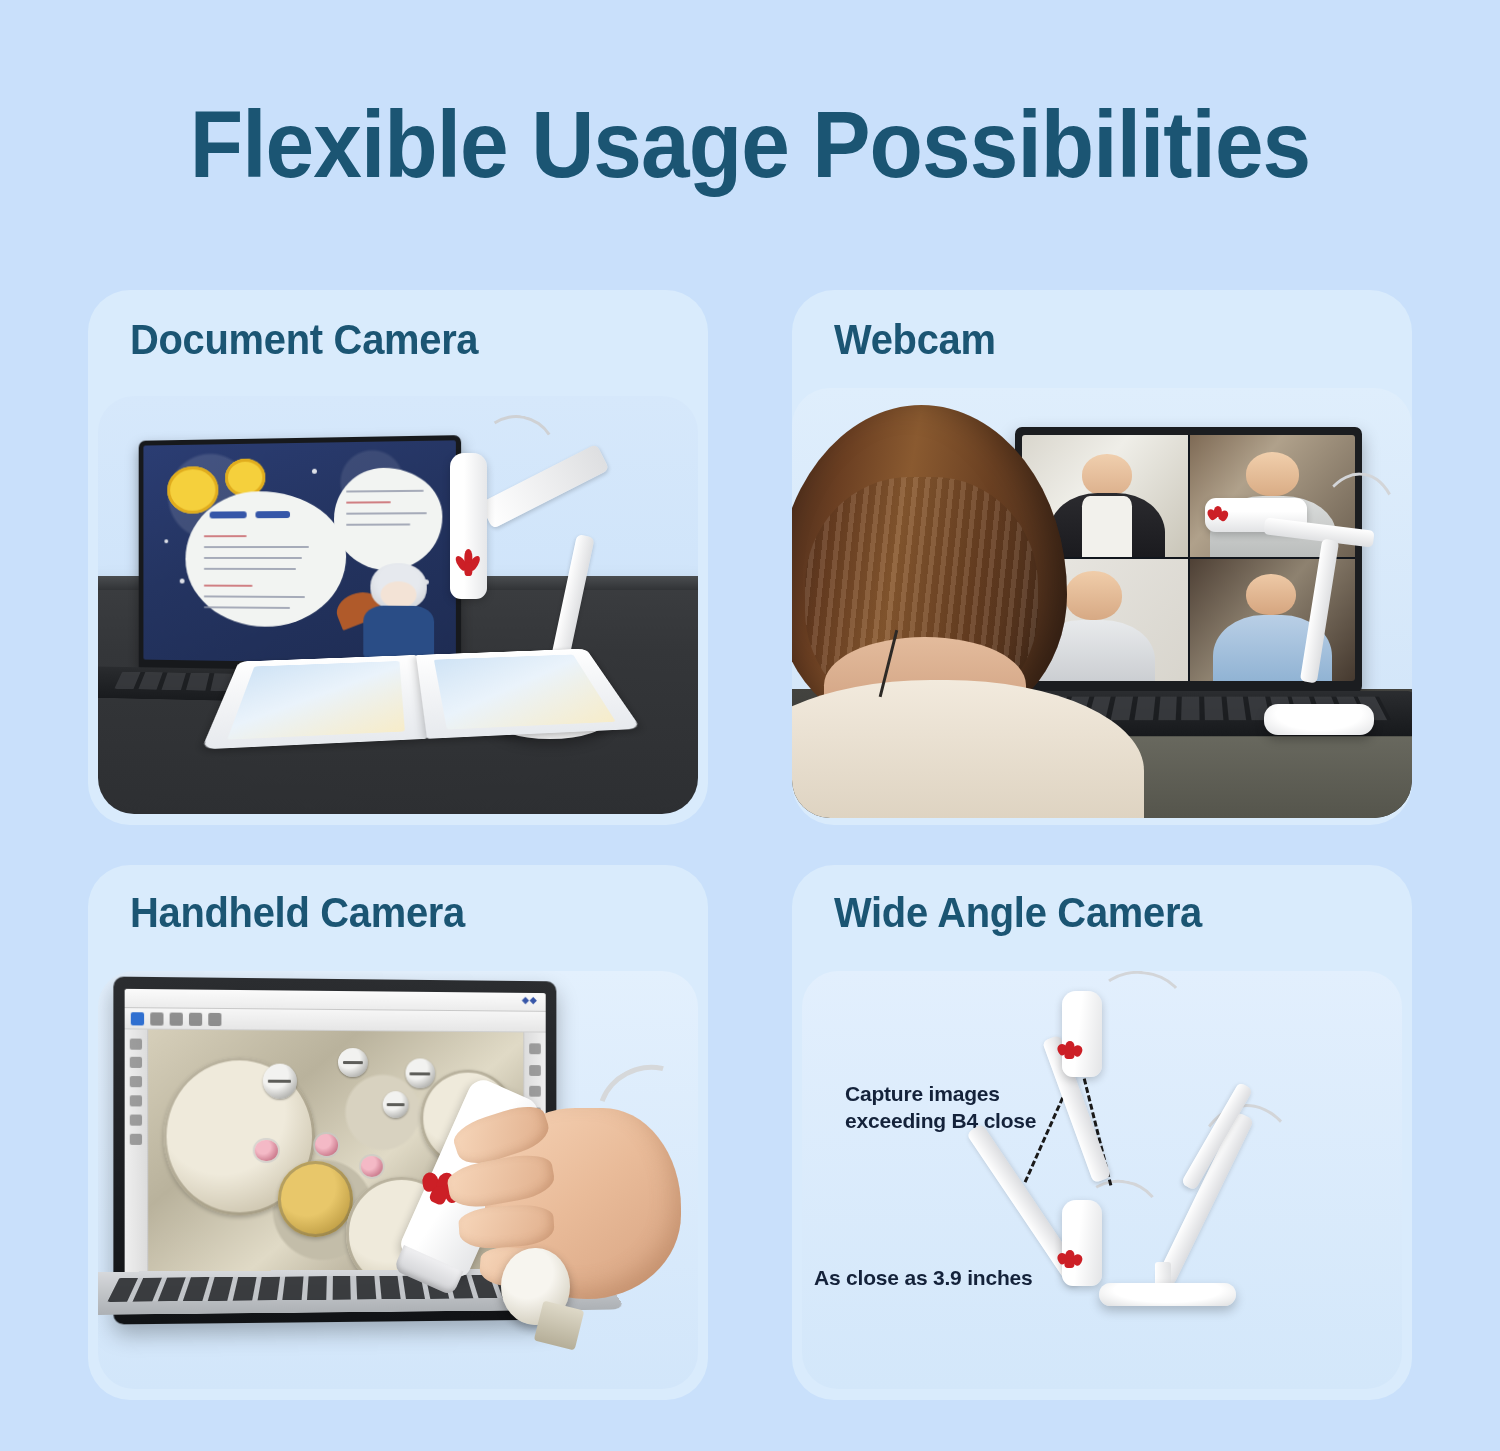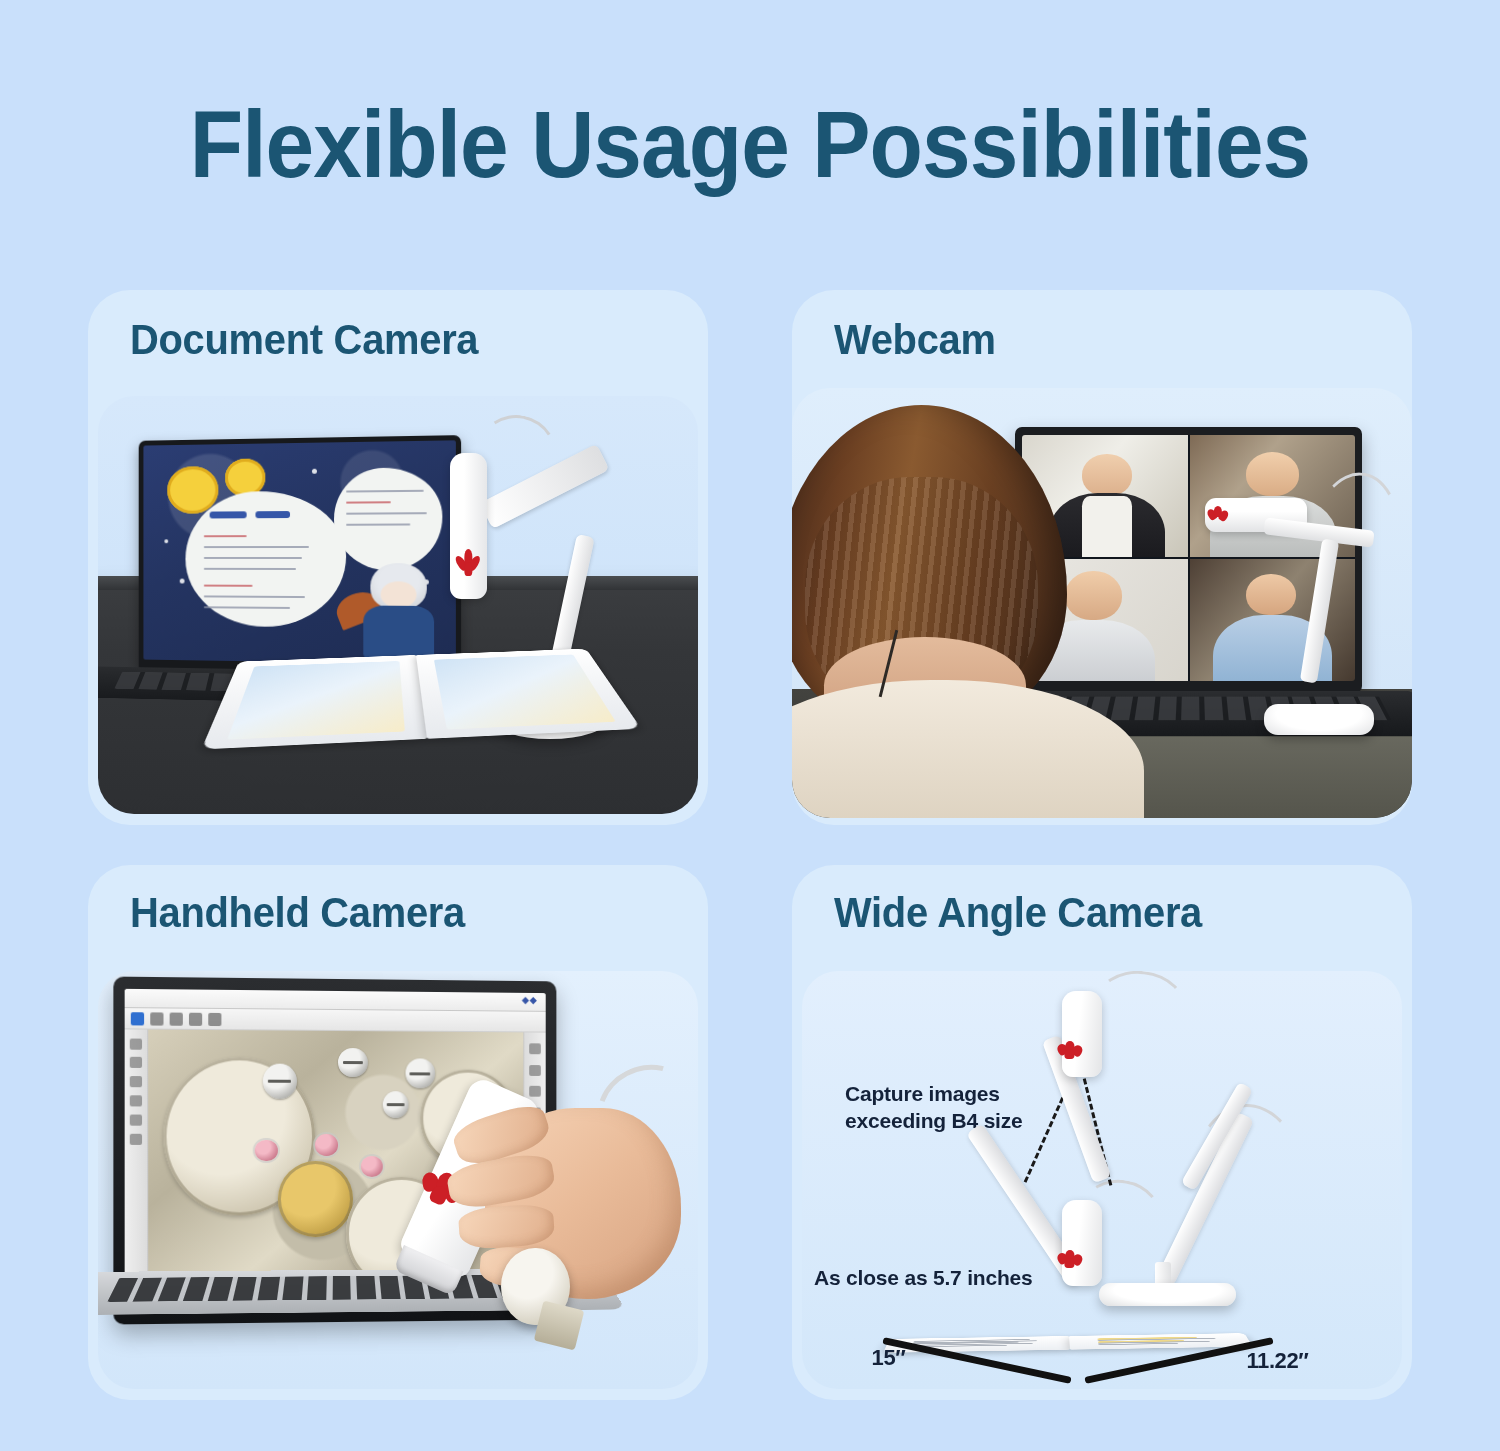--- a/index.html
+++ b/index.html
@@ -630,23 +630,23 @@
     </div>
   </div>
 
   <div class="card">
     <div class="card-title tall">Wide Angle Camera</div>
     <div class="photo">
       <div class="wa-scene">
 
         <div class="wa-note note-top">
           <div>Capture images</div>
-          <div>exceeding B4 size</div>
-        </div>
-        <div class="wa-note note-bot">As close as 5.7 inches</div>
+          <div>exceeding B4 close</div>
+        </div>
+        <div class="wa-note note-bot">As close as 3.9 inches</div>
 
         <div class="wa-rig">
           <div class="wa-cable" style="left:24%;top:-5%;width:30%;height:22%;transform:rotate(6deg);"></div>
           <div class="wa-cable" style="left:56%;top:34%;width:36%;height:44%;transform:rotate(-4deg);"></div>
           <div class="wa-cable" style="left:20%;top:56%;width:26%;height:20%;transform:rotate(10deg);"></div>
 
           <div class="fov l"></div>
           <div class="fov r"></div>
 
           <div class="scissor sc-a"></div>
@@ -668,40 +668,18 @@
               <div class="petal" style="left:32%;top:0;"></div>
               <div class="petal" style="left:60%;top:20%;transform:rotate(32deg);"></div>
               <div class="petal" style="left:30%;top:44%;height:52%;"></div>
             </div>
           </div>
 
           <div class="wa-post"></div>
           <div class="wa-platform"></div>
         </div>
 
-        <div style="position:absolute;left:10%;bottom:4%;width:80%;height:30%;">
-          <div class="wa-book">
-            <div class="wa-page l">
-              <div class="wa-text" style="left:14%;top:18%;width:64%;"></div>
-              <div class="wa-text" style="left:14%;top:28%;width:68%;"></div>
-              <div class="wa-text" style="left:14%;top:38%;width:58%;"></div>
-              <div class="wa-text" style="left:14%;top:48%;width:66%;"></div>
-              <div class="wa-text" style="left:14%;top:58%;width:52%;"></div>
-            </div>
-            <div class="wa-page r">
-              <div class="wa-text hl" style="left:16%;top:20%;width:56%;"></div>
-              <div class="wa-text" style="left:16%;top:32%;width:66%;"></div>
-              <div class="wa-text hl" style="left:16%;top:42%;width:48%;"></div>
-              <div class="wa-text" style="left:16%;top:54%;width:62%;"></div>
-              <div class="wa-text" style="left:16%;top:64%;width:44%;"></div>
-            </div>
-          </div>
-          <div class="measure m-l"></div>
-          <div class="measure m-r"></div>
-          <div class="dim-label dim-left">15″</div>
-          <div class="dim-label dim-right">11.22″</div>
-        </div>
 
       </div>
     </div>
   </div>
 
 </div>
 
 </body></html>

